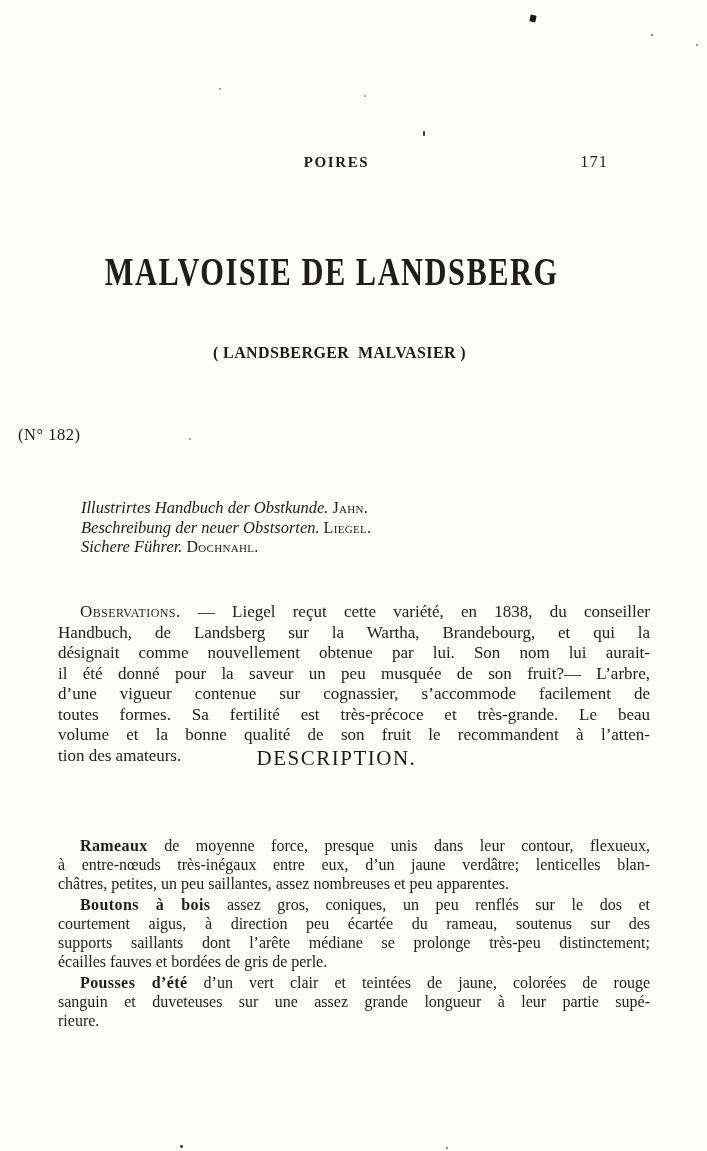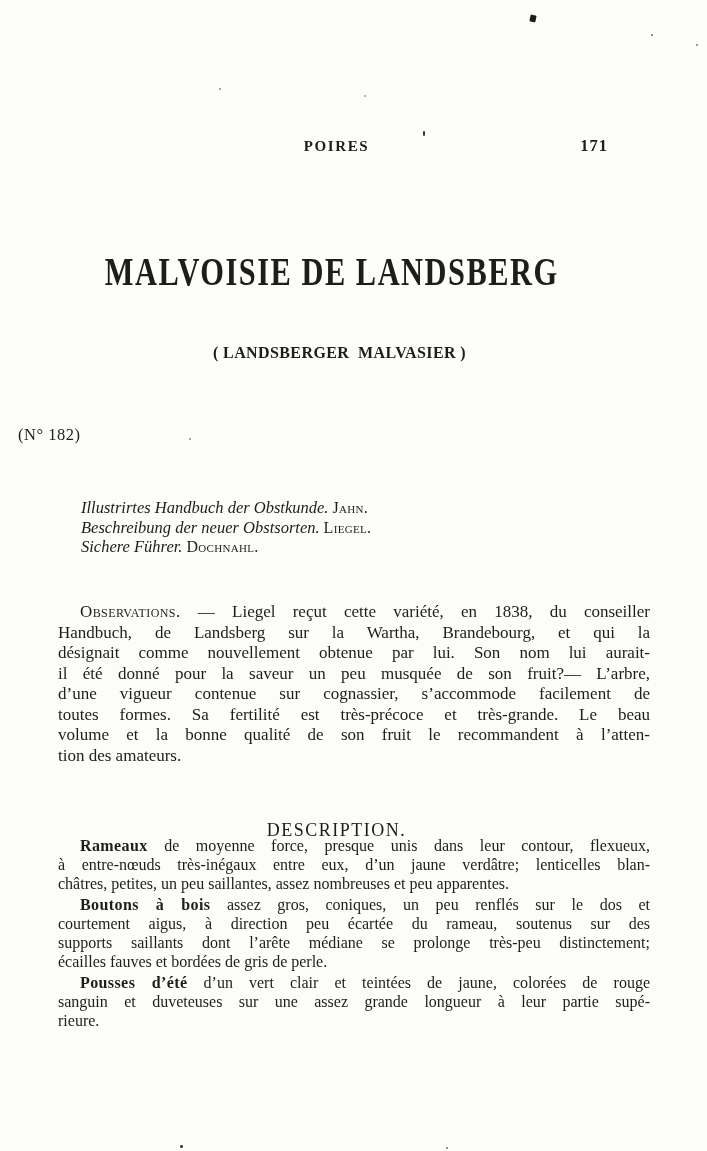--- a/index.html
+++ b/index.html
@@ -8,29 +8,29 @@
     width: 707px;
     height: 1151px;
     margin: 0 auto;
     background: linear-gradient(180deg, #fdfdfb 0%, #fcfcfa 60%, #fdfdfc 100%);
     color: #1f1d1b;
     font-family: "Liberation Serif", "DejaVu Serif", serif;
     overflow: hidden;
   }
 
   
-  .running-header { position: absolute; top: 136px; left: 0; right: 0; height: 20px; }
+  .running-header { position: absolute; top: 152px; left: 0; right: 0; height: 20px; }
   .rh-title {
     position: absolute; left: 0; right: 34px; top: 2px;
     text-align: center;
     font-weight: bold; font-size: 15px; letter-spacing: 1.6px;
   }
   .rh-num {
     position: absolute; right: 99px; top: 0;
-    font-weight: bold; font-size: 16.5px; letter-spacing: 1px;
+    font-weight: normal; font-size: 16.5px; letter-spacing: 1px;
   }
 
   
   .title-wrap {
     position: absolute; top: 250px; left: 0; right: 0;
     padding-right: 44px; text-align: center; white-space: nowrap;
   }
   .title-inner {
     display: inline-block;
     font-size: 40px; font-weight: bold; letter-spacing: 2px; line-height: 44px;
@@ -65,23 +65,23 @@
     font-size: 16px; line-height: 19px;
   }
   .para + .para { margin-top: 2px; }
   .line { min-height: 1em; }
   .jl { text-align: justify; text-align-last: justify; }
   .indent { padding-left: 22px; }
   .sc { font-variant: small-caps; letter-spacing: 0.4px; margin-top: 44px; }
   .lead { font-weight: bold; letter-spacing: 0.4px; }
 
   .desc-head {
-    position: absolute; top: 820px; left: 0; right: 0;
+    position: absolute; top: 746px; left: 0; right: 0;
     padding-right: 34px; text-align: center;
-    font-size: 18px; letter-spacing: 1.5px;
+    font-size: 21px; letter-spacing: 1.5px;
   }
 
   
   .speck { position: absolute; background: #1b1a18; border-radius: 1px; }
   .s1 { left: 530px; top: 15px; width: 6px; height: 7px; transform: rotate(12deg); }
   .s2 { left: 423px; top: 131px; width: 2px; height: 5px; background: #3a3836; }
   .s3 { left: 651px; top: 34px; width: 2px; height: 2px; background: #6b6965; }
   .s4 { left: 696px; top: 44px; width: 2px; height: 2px; background: #7d7b77; }
   .s5 { left: 219px; top: 88px; width: 2px; height: 2px; background: #8a8883; }
   .s6 { left: 364px; top: 95px; width: 2px; height: 2px; background: #908e89; }

